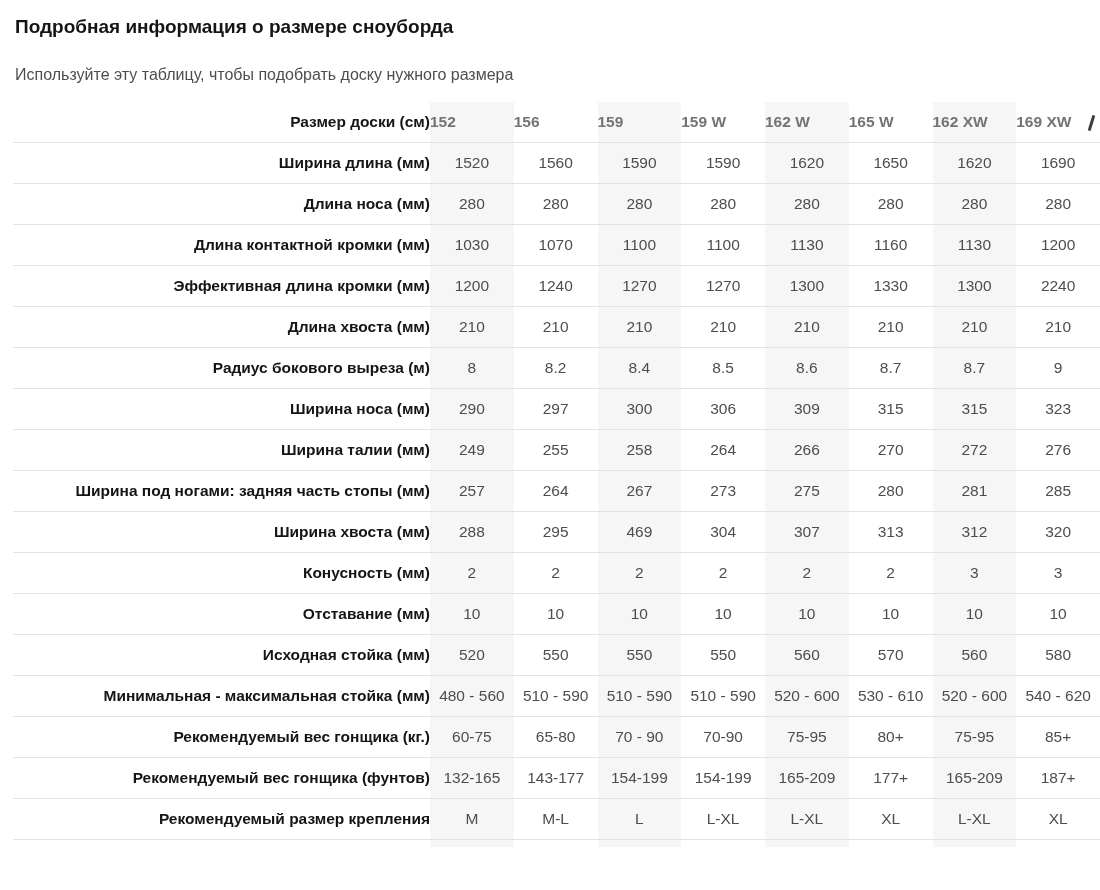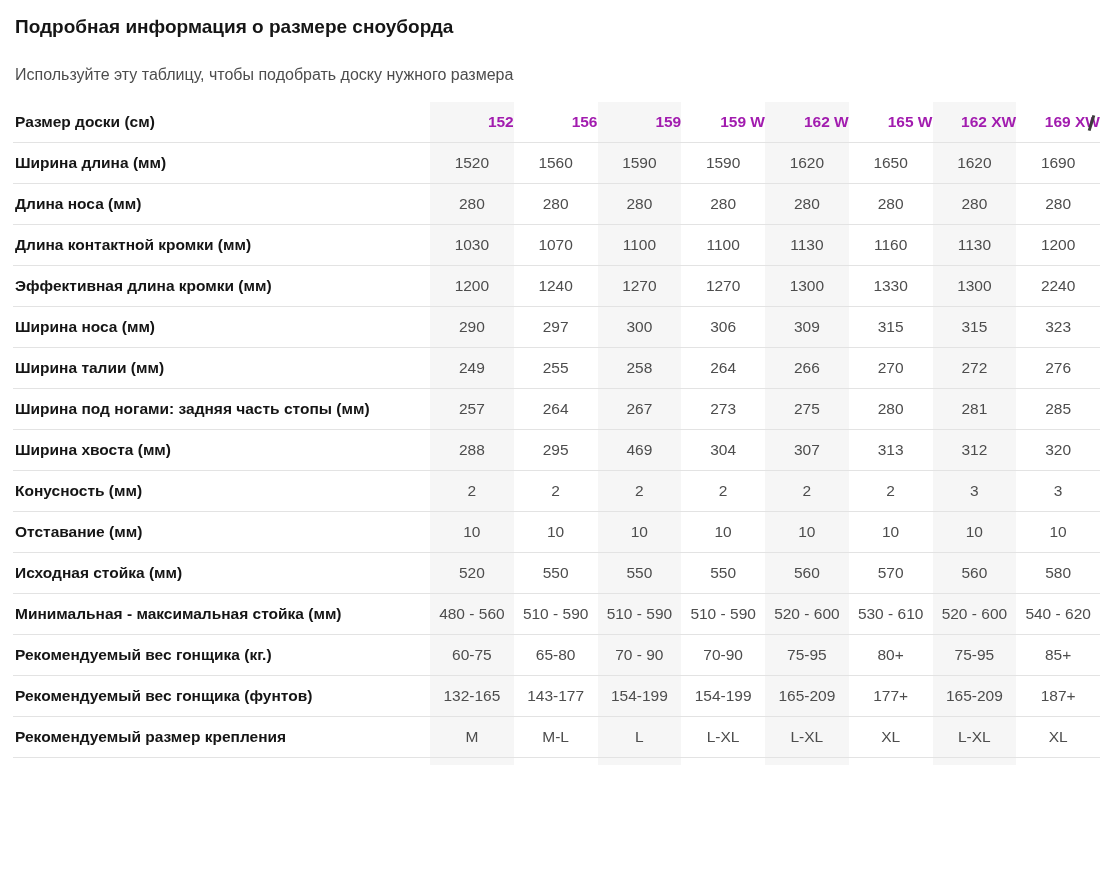--- a/index.html
+++ b/index.html
@@ -42,34 +42,34 @@
     padding: 0;
     vertical-align: middle;
     border-bottom: 1px solid #e3e3e3;
     font-size: 15.5px;
     white-space: nowrap;
     overflow: hidden;
   }
   
   .spec-table tr > *:nth-child(even) { background: #f6f6f6; }
   .spec-table .label-cell {
-    text-align: left;
+    text-align: right;
     padding-left: 2px;
     font-weight: bold;
     color: #151515;
   }
   .spec-table td.value-cell {
     text-align: center;
     font-weight: normal;
     color: #4d4d4d;
   }
   .spec-table tr.header-row th.value-cell {
-    text-align: right;
+    text-align: left;
     font-weight: bold;
-    color: #a21caf;
+    color: #737373;
   }
   .spec-table tr.cutoff-row > * {
     height: 7px;
     border-bottom: none;
   }
   .edge-artifact {
     position: absolute;
     left: 1090px;
     top: 99px;
     width: 3px;
@@ -144,20 +144,42 @@
           <td class="value-cell">1200</td>
           <td class="value-cell">1240</td>
           <td class="value-cell">1270</td>
           <td class="value-cell">1270</td>
           <td class="value-cell">1300</td>
           <td class="value-cell">1330</td>
           <td class="value-cell">1300</td>
           <td class="value-cell">2240</td>
         </tr>
         <tr class="data-row">
+          <th class="label-cell" scope="row">Длина хвоста (мм)</th>
+          <td class="value-cell">210</td>
+          <td class="value-cell">210</td>
+          <td class="value-cell">210</td>
+          <td class="value-cell">210</td>
+          <td class="value-cell">210</td>
+          <td class="value-cell">210</td>
+          <td class="value-cell">210</td>
+          <td class="value-cell">210</td>
+        </tr>
+        <tr class="data-row">
+          <th class="label-cell" scope="row">Радиус бокового выреза (м)</th>
+          <td class="value-cell">8</td>
+          <td class="value-cell">8.2</td>
+          <td class="value-cell">8.4</td>
+          <td class="value-cell">8.5</td>
+          <td class="value-cell">8.6</td>
+          <td class="value-cell">8.7</td>
+          <td class="value-cell">8.7</td>
+          <td class="value-cell">9</td>
+        </tr>
+        <tr class="data-row">
           <th class="label-cell" scope="row">Ширина носа (мм)</th>
           <td class="value-cell">290</td>
           <td class="value-cell">297</td>
           <td class="value-cell">300</td>
           <td class="value-cell">306</td>
           <td class="value-cell">309</td>
           <td class="value-cell">315</td>
           <td class="value-cell">315</td>
           <td class="value-cell">323</td>
         </tr>

